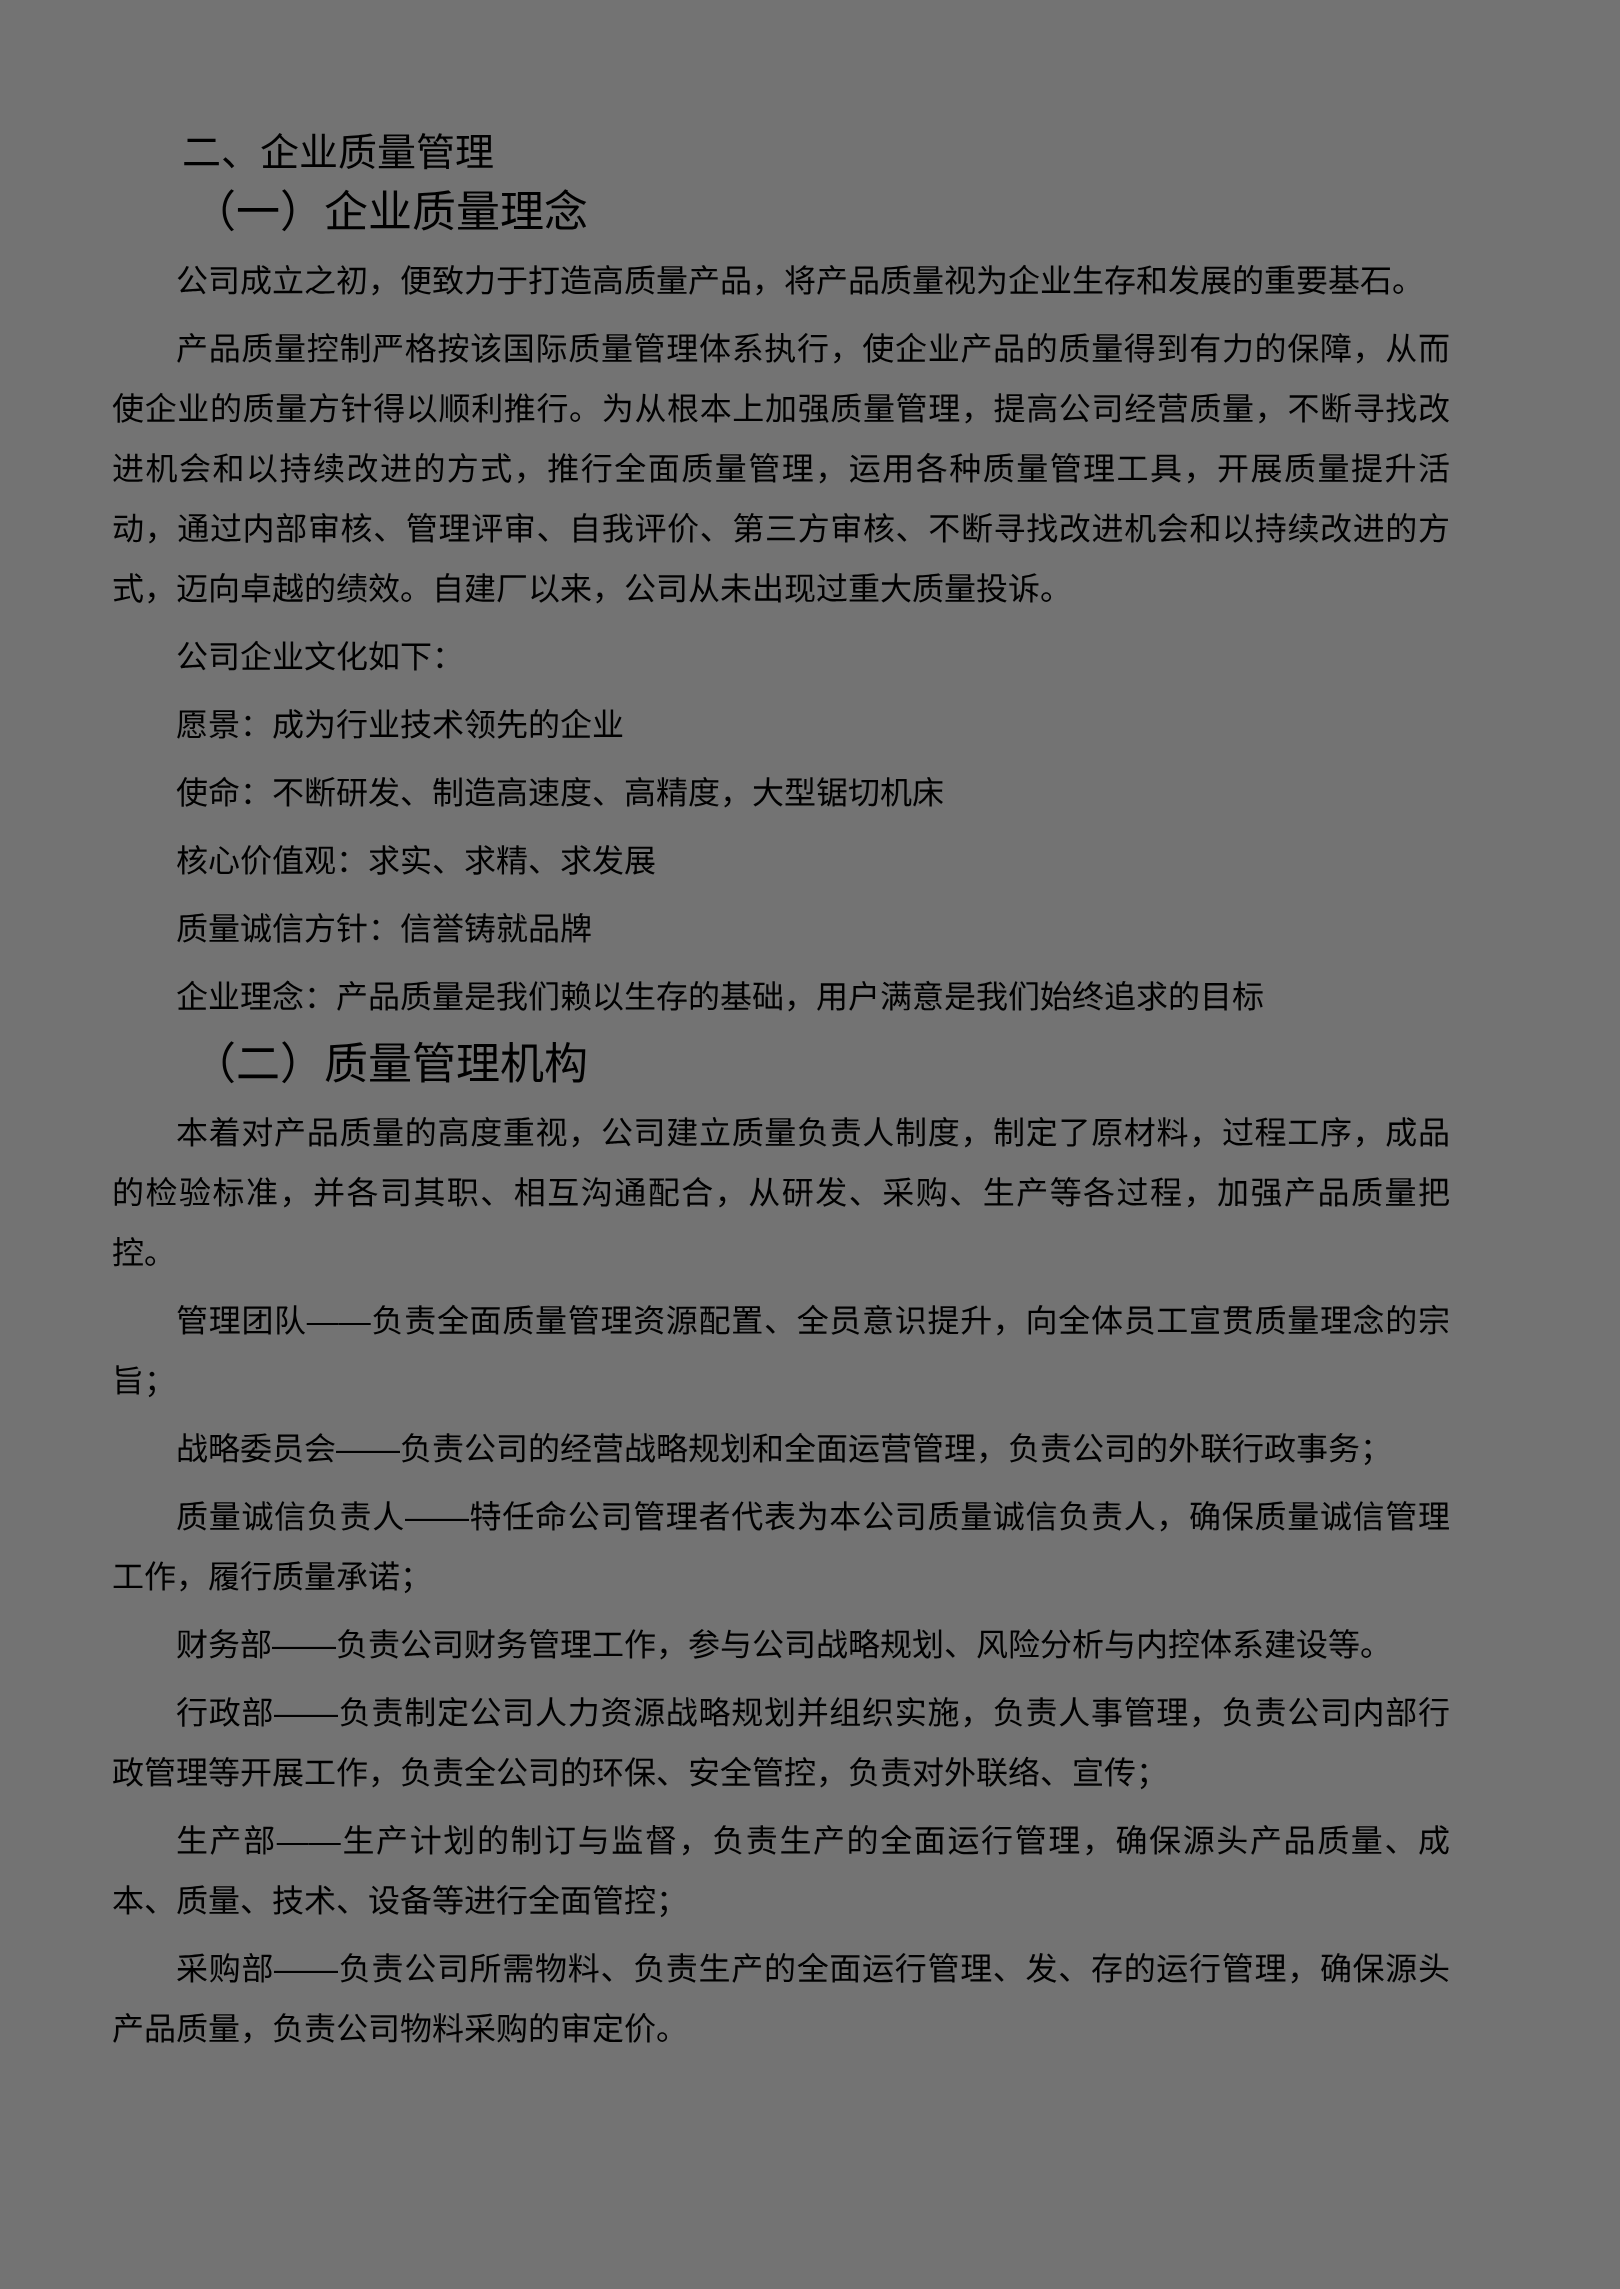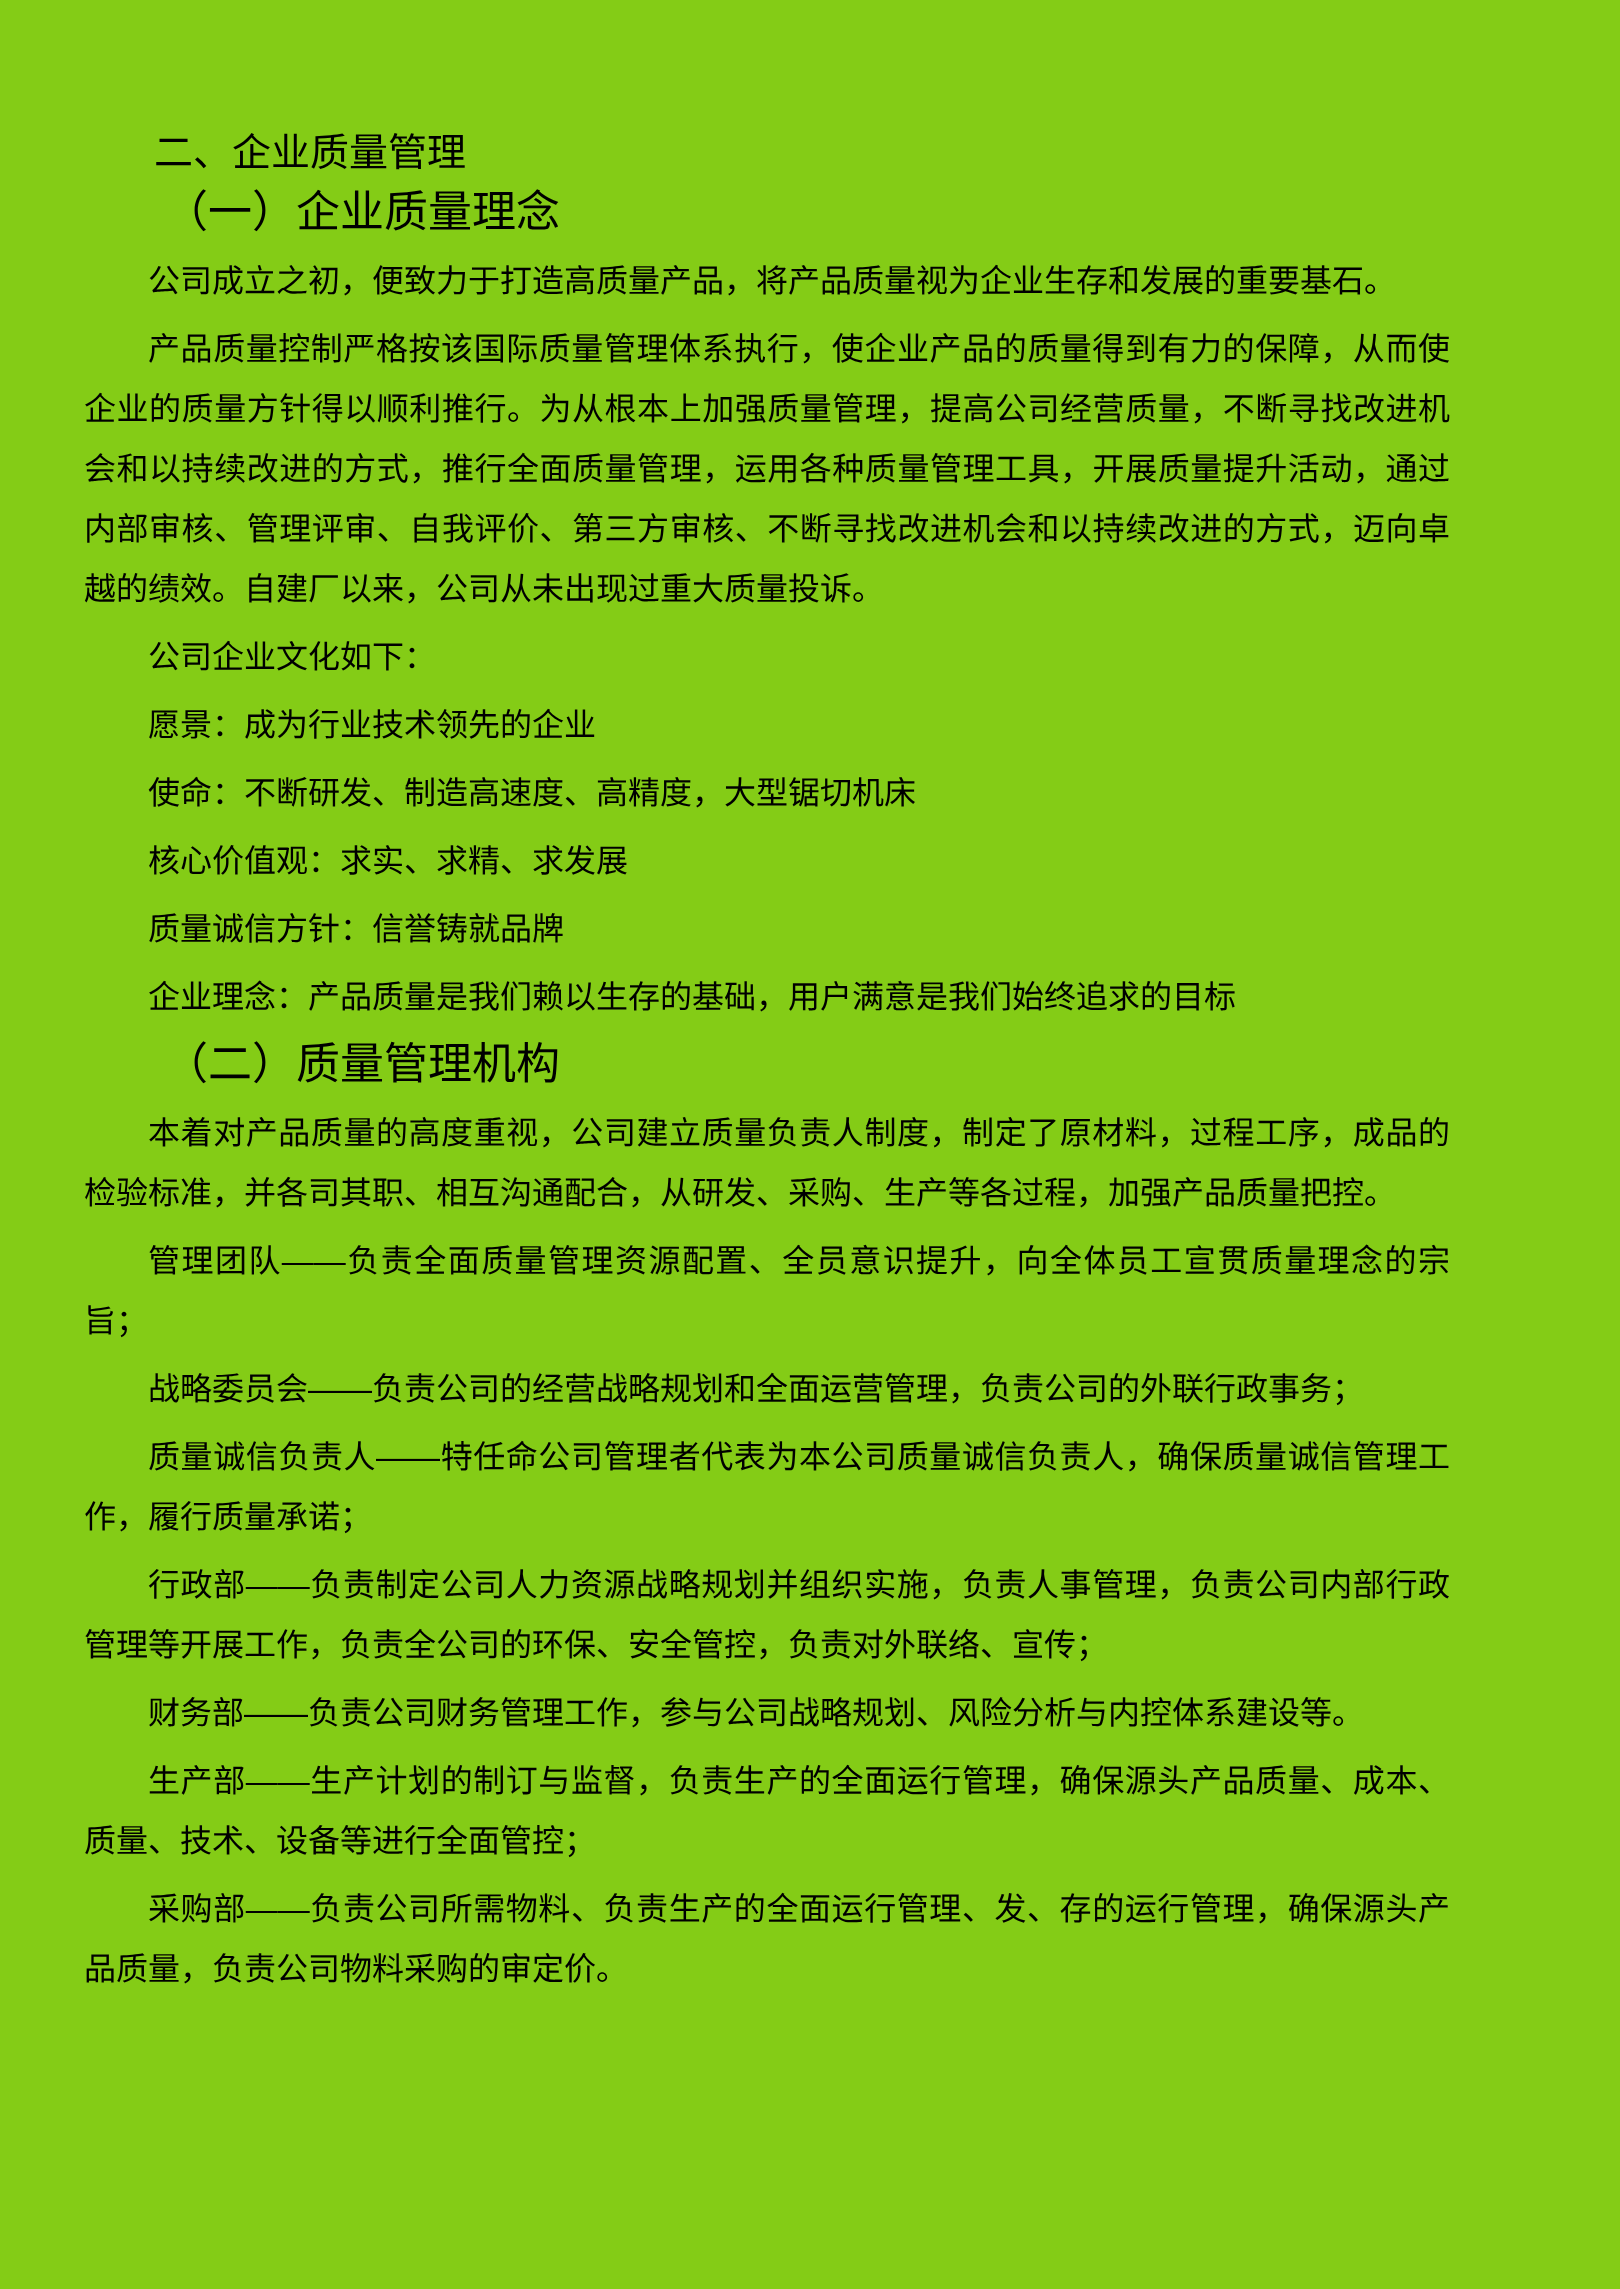--- a/index.html
+++ b/index.html
@@ -5,23 +5,23 @@
   html, body {
     margin: 0;
     padding: 0;
     background: #ffffff;
   }
   .page {
     position: relative;
     width: 1620px;
     height: 2290px;
     box-sizing: border-box;
-    background: #84cc16;
+    background: #737373;
     color: #000000;
-    padding: 123px 162px 0 76px;
+    padding: 123px 162px 0 104px;
     overflow: hidden;
     font-family: "Liberation Sans", "DejaVu Sans", sans-serif;
   }
   .doc-title {
     margin: 0;
     font-size: 39px;
     line-height: 60px;
     font-weight: 500;
     text-indent: 2em;
     white-space: nowrap;
@@ -62,18 +62,18 @@
   <p class="doc-para">使命：不断研发、制造高速度、高精度，大型锯切机床</p>
   <p class="doc-para">核心价值观：求实、求精、求发展</p>
   <p class="doc-para">质量诚信方针：信誉铸就品牌</p>
   <p class="doc-para">企业理念：产品质量是我们赖以生存的基础，用户满意是我们始终追求的目标</p>
 
   <h2 class="doc-heading">（二）质量管理机构</h2>
   <p class="doc-para">本着对产品质量的高度重视，公司建立质量负责人制度，制定了原材料，过程工序，成品的检验标准，并各司其职、相互沟通配合，从研发、采购、生产等各过程，加强产品质量把控。</p>
   <p class="doc-para">管理团队——负责全面质量管理资源配置、全员意识提升，向全体员工宣贯质量理念的宗旨；</p>
   <p class="doc-para">战略委员会——负责公司的经营战略规划和全面运营管理，负责公司的外联行政事务；</p>
   <p class="doc-para">质量诚信负责人——特任命公司管理者代表为本公司质量诚信负责人，确保质量诚信管理工作，履行质量承诺；</p>
+  <p class="doc-para">财务部——负责公司财务管理工作，参与公司战略规划、风险分析与内控体系建设等。</p>
   <p class="doc-para">行政部——负责制定公司人力资源战略规划并组织实施，负责人事管理，负责公司内部行政管理等开展工作，负责全公司的环保、安全管控，负责对外联络、宣传；</p>
-  <p class="doc-para">财务部——负责公司财务管理工作，参与公司战略规划、风险分析与内控体系建设等。</p>
   <p class="doc-para">生产部——生产计划的制订与监督，负责生产的全面运行管理，确保源头产品质量、成本、质量、技术、设备等进行全面管控；</p>
   <p class="doc-para">采购部——负责公司所需物料、负责生产的全面运行管理、发、存的运行管理，确保源头产品质量，负责公司物料采购的审定价。</p>
 </div>
 
 
 </body></html>

